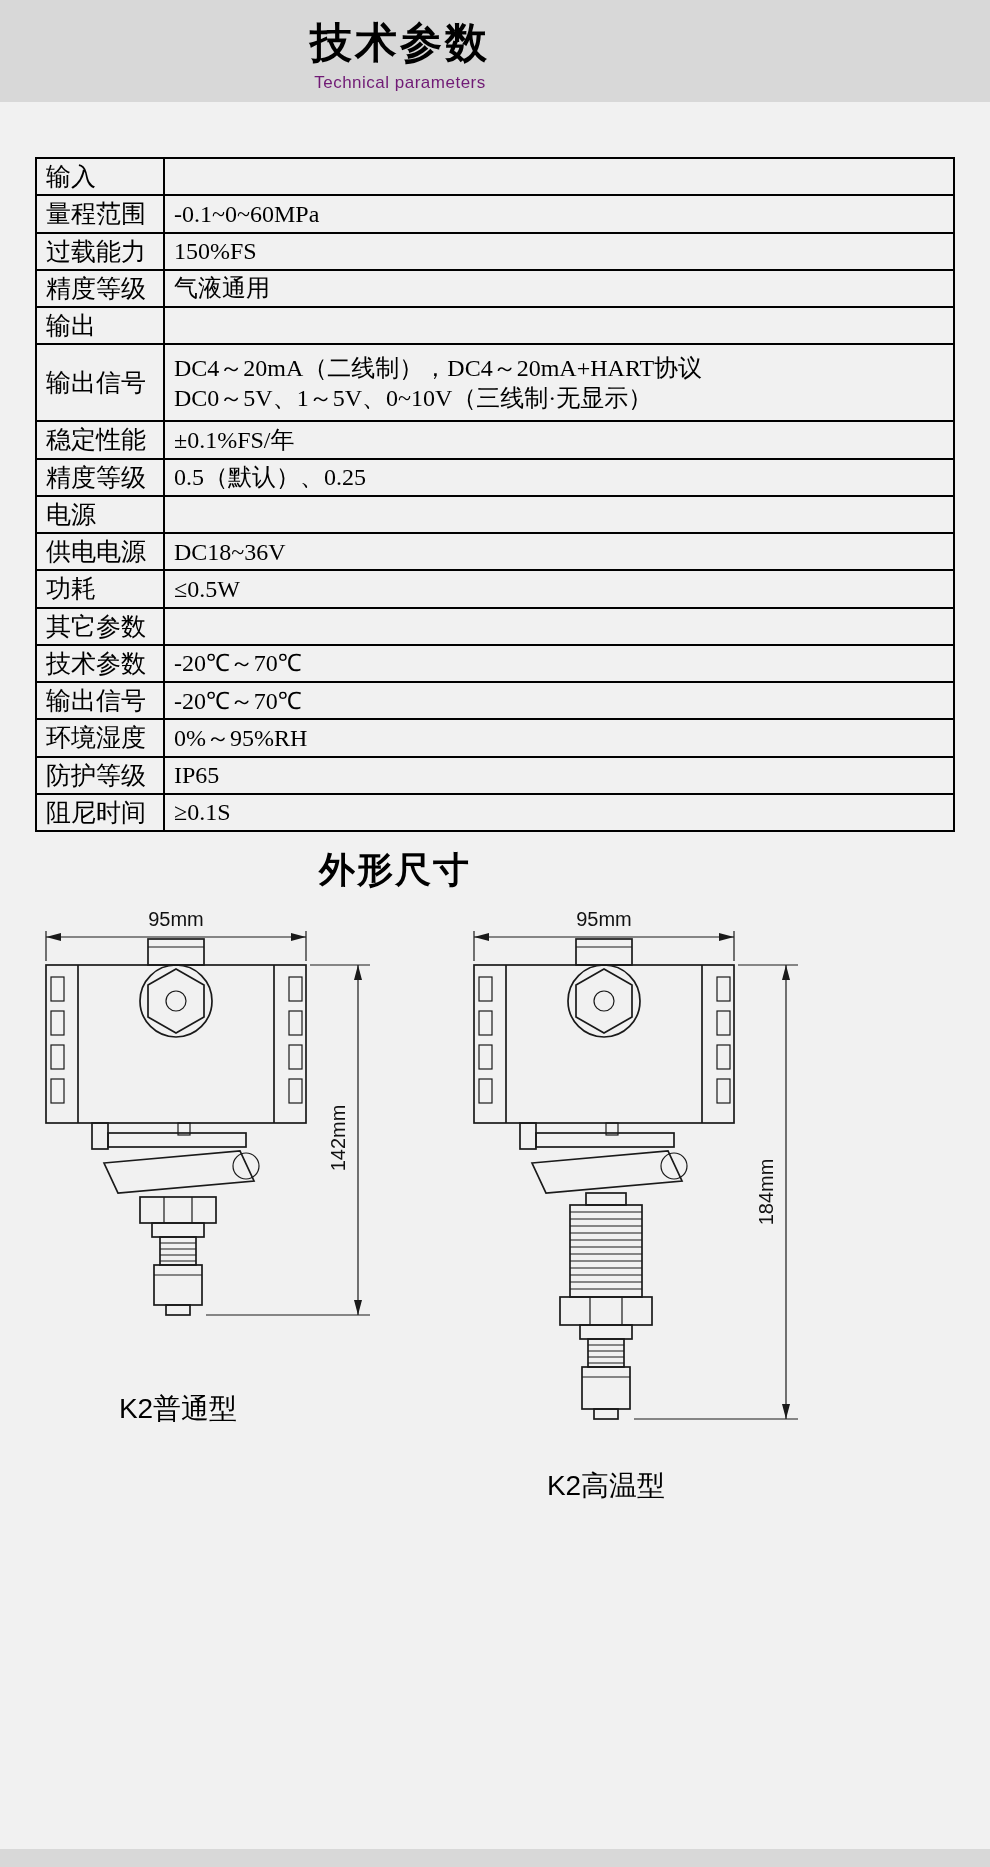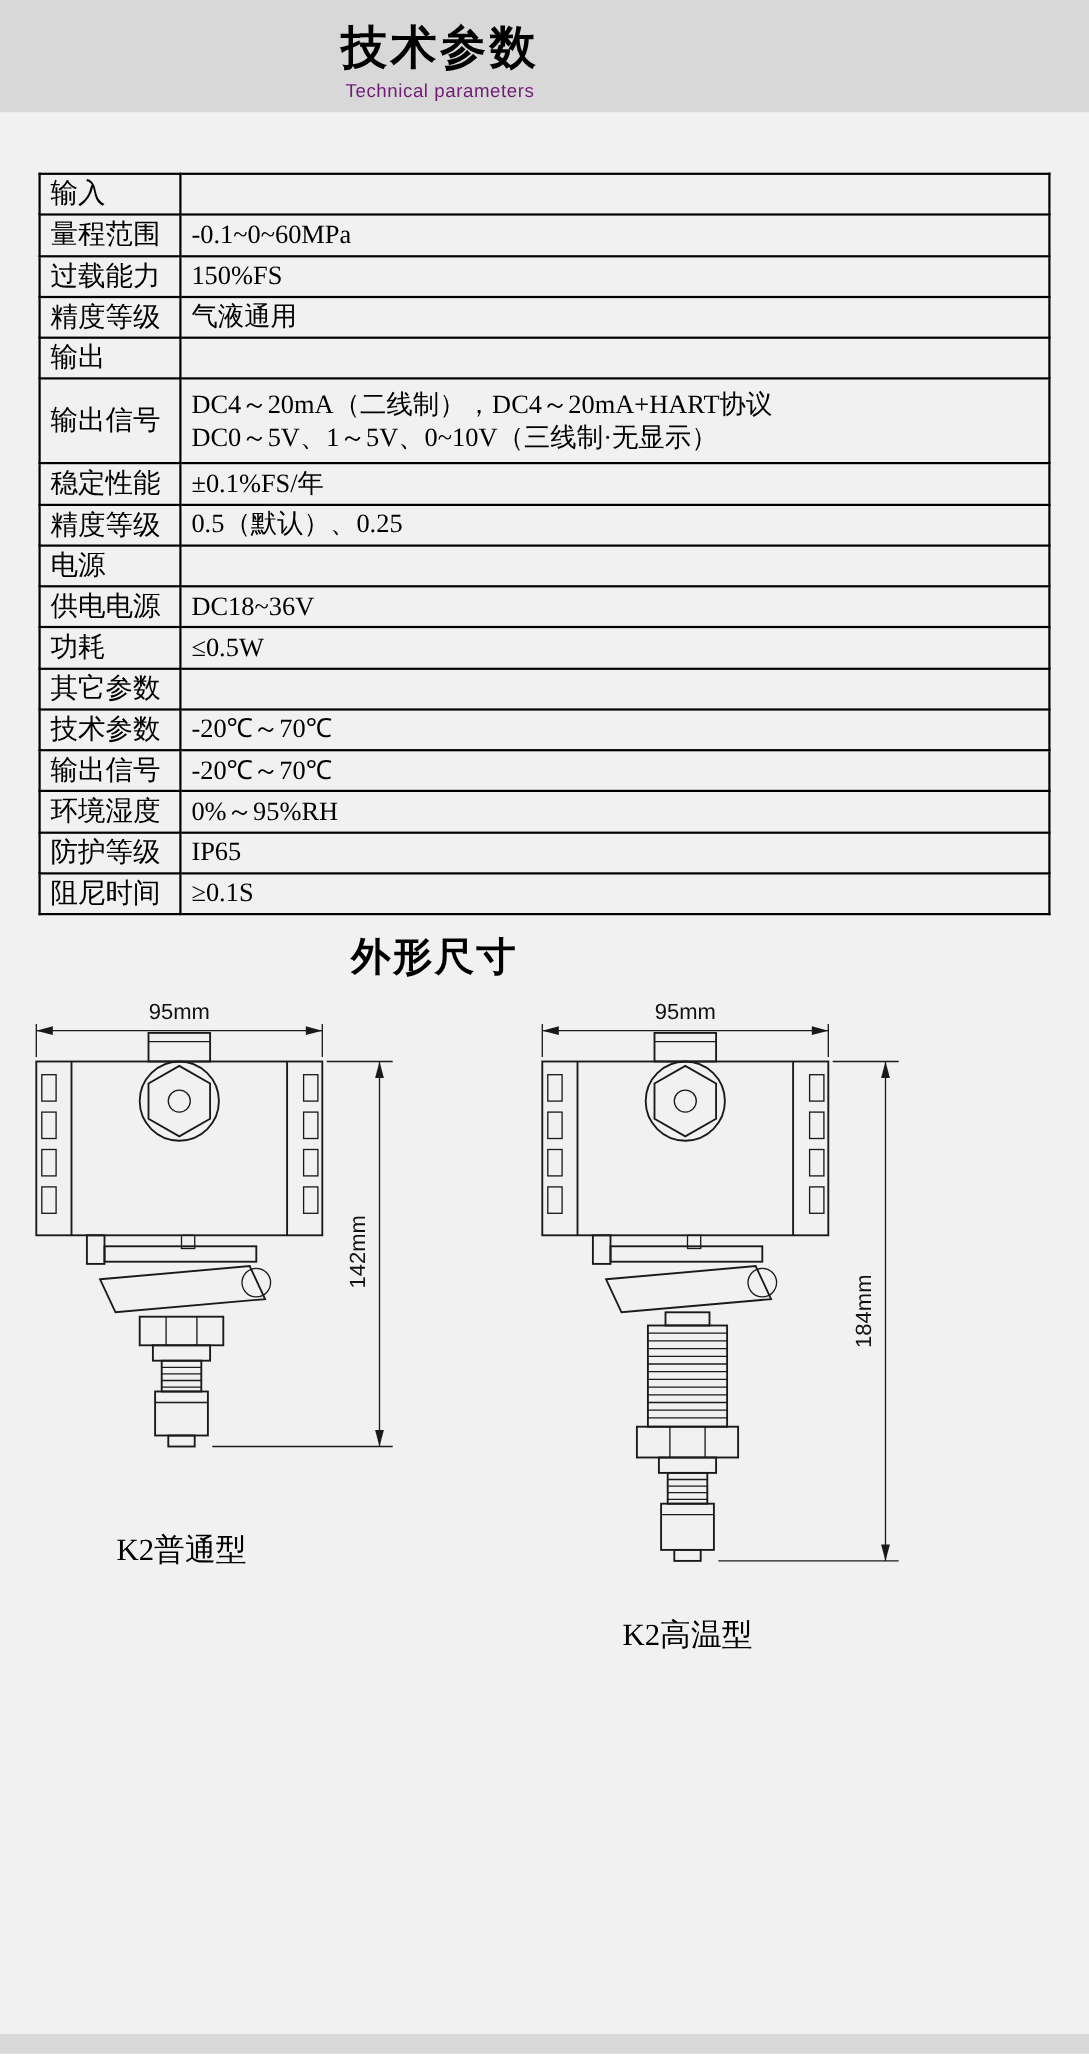--- a/index.html
+++ b/index.html
@@ -43,26 +43,26 @@
   td.lbl { font-size:25px; }
   td.val { white-space:pre-line; }
   tr.tall td { height:77px; }
   .dims-title {
     font-family:"Liberation Sans", sans-serif;
     font-size:36px; font-weight:600; letter-spacing:2px;
     text-align:center; width:990px;
     transform:translateX(-100px);
     margin-top:14px;
   }
-  .drawings { display:flex; padding-left:15px; margin-top:6px; gap:108px; }
+  .drawings { display:flex; padding-left:28px; margin-top:6px; gap:76px; }
   figure.drawing { width:352px; }
   figure.drawing svg { display:block; }
   figcaption {
     width:300px; text-align:center;
-    font-family:Liberation Serif, serif;
+    font-family:Liberation Sans, sans-serif;
     font-size:28px; color:#000; margin-top:14px;
   }
   svg .ln { stroke:#1a1a1a; stroke-width:1.7; fill:none; }
   svg .thin { stroke:#1a1a1a; stroke-width:1.2; fill:none; }
   svg .arr { fill:#1a1a1a; stroke:none; }
   svg text {
     fill:#111; stroke:none;
     font-family:"Liberation Sans", sans-serif;
     font-size:20px;
   }

